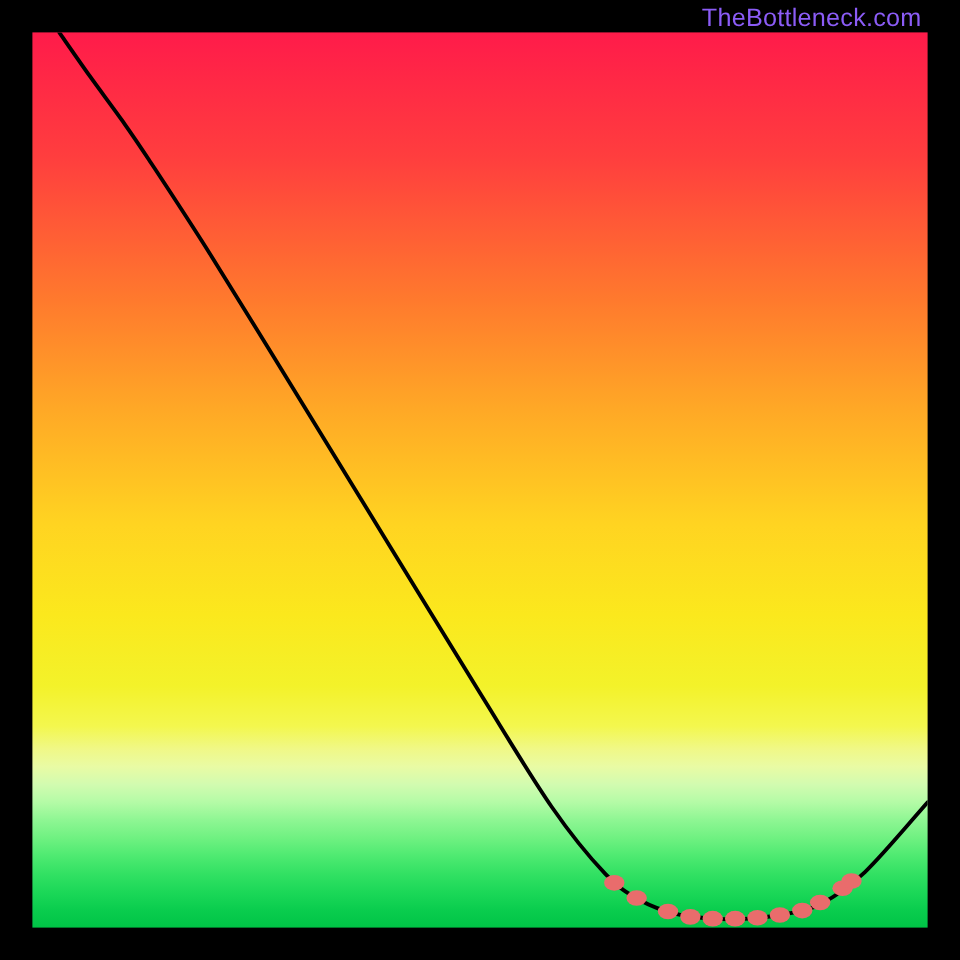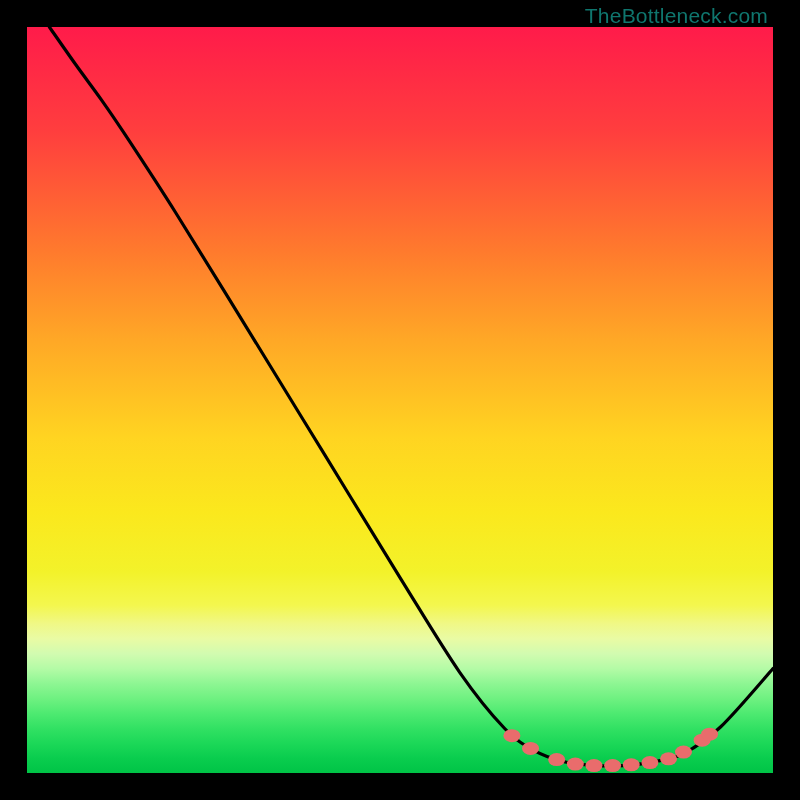--- a/index.html
+++ b/index.html
@@ -46,21 +46,21 @@
       #32e163 94%,
       #1cd858 96%,
       #0acd4e 98%,
       #00c446 100%
     );
   }
   .watermark {
     position: absolute;
     top: 4px;
     right: 32px;
-    color: #0f766e;
+    color: #8b5cf6;
     font-size: 21px;
     font-weight: 500;
     letter-spacing: 0.2px;
     pointer-events: none;
   }
   svg.curve {
     position: absolute;
     left: 27px;
     top: 27px;
     width: 746px;

